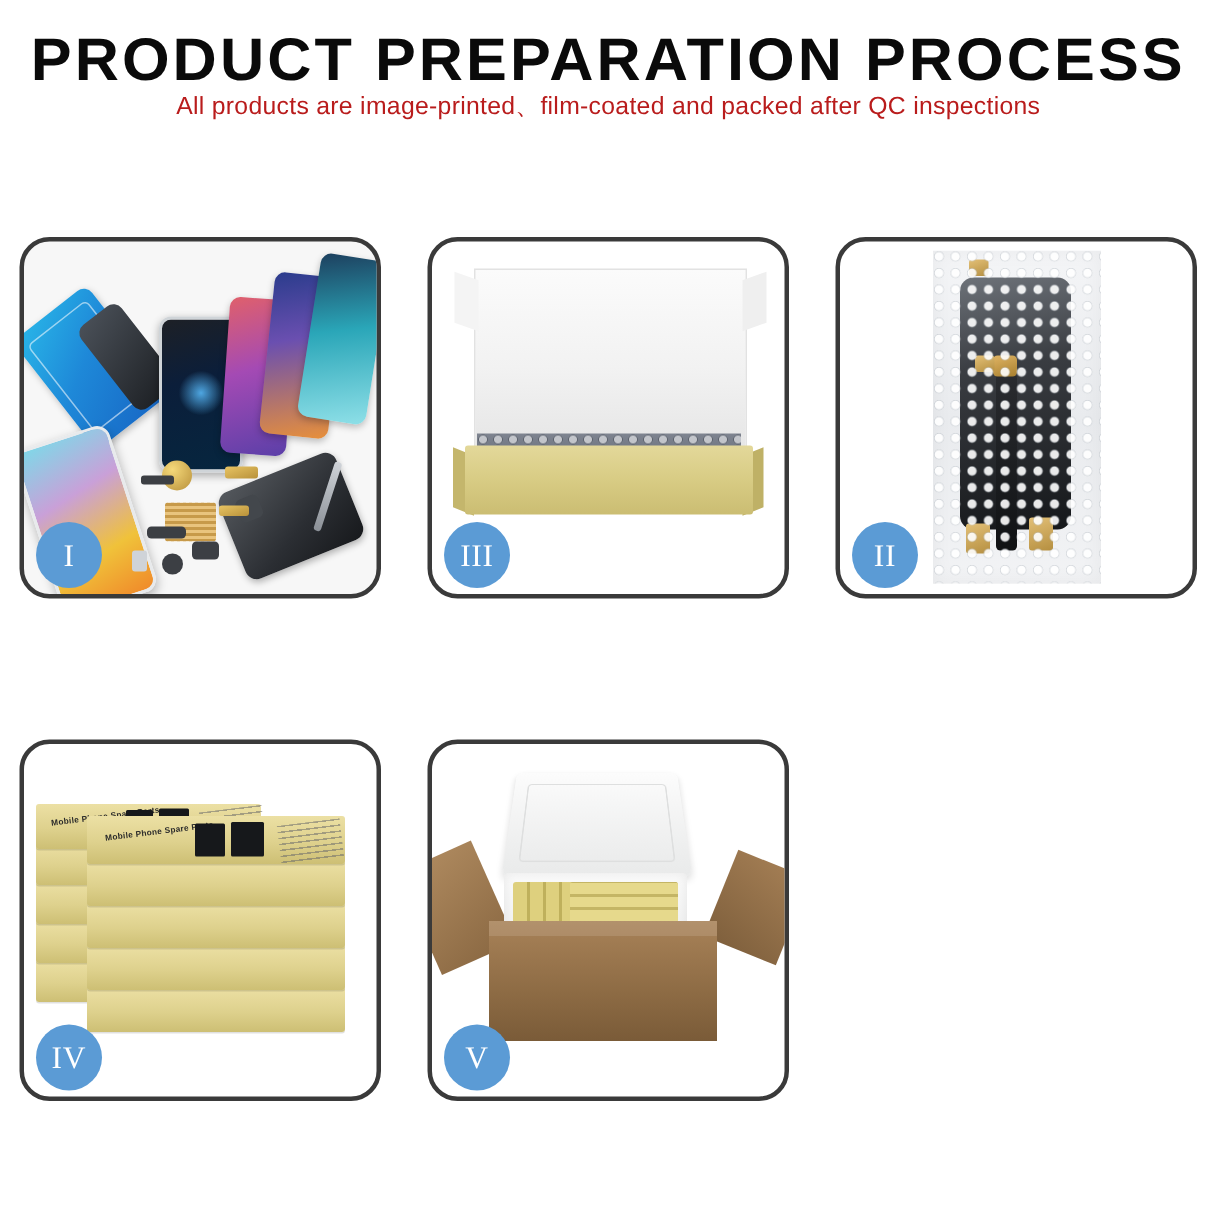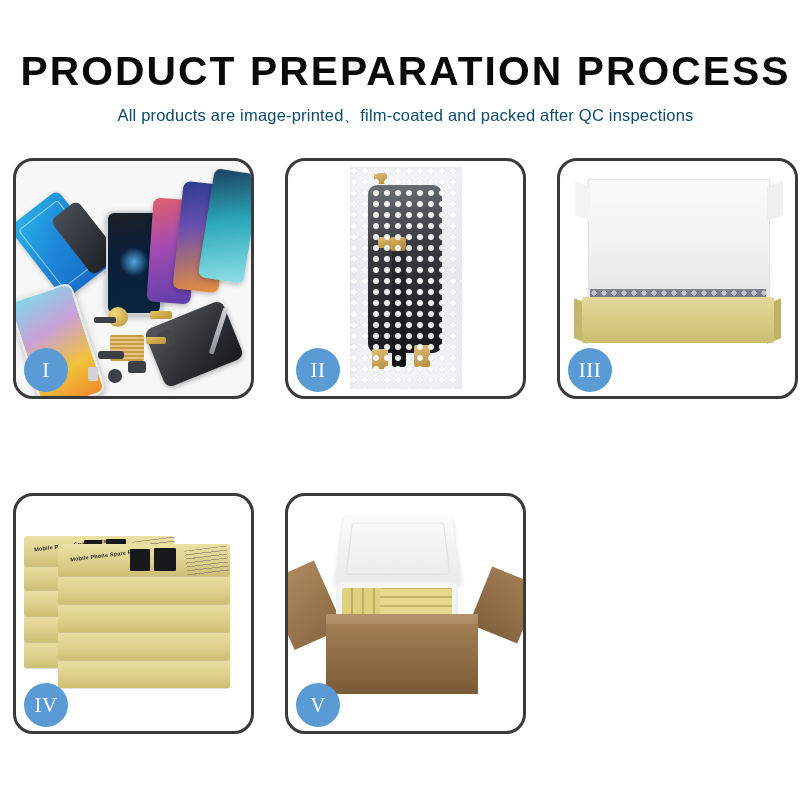--- a/index.html
+++ b/index.html
@@ -4,29 +4,29 @@
 <style>
   html,body{margin:0;padding:0;}
   body{
     width:811px;height:811px;background:#ffffff;
     font-family:"Liberation Sans",sans-serif;
     overflow:hidden;position:relative;
   }
   .page{width:811px;height:811px;position:relative;}
 
   
-  .header{padding-top:51px;text-align:center;}
+  .header{padding-top:20px;text-align:center;}
   .title{
     font-size:40px;font-weight:bold;color:#0a0a0a;
     letter-spacing:2.0px;line-height:1.0;
     transform:scaleX(1.02);transform-origin:center;
     white-space:nowrap;
   }
   .subtitle{
-    margin-top:14px;font-size:16.5px;color:#0c4a6e;
+    margin-top:0;font-size:16.5px;color:#b91c1c;
     letter-spacing:0.2px;white-space:nowrap;
   }
 
   
   .grid{
     position:absolute;left:13px;top:158px;
     width:785px;height:578px;
     display:grid;
     grid-template-columns:241px 241px 241px;
     grid-template-rows:241px 241px;
@@ -251,47 +251,47 @@
         <div class="chip" style="left:112px;top:200px;width:18px;height:12px;border-radius:3px;"></div>
         <div class="chip" style="left:92px;top:208px;width:14px;height:14px;border-radius:50%;"></div>
         <div class="chip" style="left:72px;top:206px;width:10px;height:14px;background:#cfd3d8;"></div>
         <div class="gold" style="left:134px;top:150px;width:22px;height:8px;"></div>
         <div class="gold" style="left:130px;top:176px;width:20px;height:7px;"></div>
         <div class="tweez"></div>
       </div>
       <div class="badge">I</div>
     </div>
 
+    <div class="panel p3">
+      <div class="stage">
+        <div class="lid"></div>
+        <div class="box3-flapL"></div>
+        <div class="box3-flapR"></div>
+        <div class="box3-inner">
+          <div class="bub"></div>
+        </div>
+        <div class="box3-body"></div>
+      </div>
+      <div class="badge">III</div>
+    </div>
+
     <div class="panel p2">
       <div class="stage">
         <div class="wrap-bag">
           <div class="lcd"></div>
           <div class="flex"></div>
           <div class="conn" style="left:40px;top:70px;"></div>
           <div class="tape" style="left:24px;top:6px;"></div>
           <div class="tape" style="left:28px;top:70px;"></div>
           <div class="tape" style="left:22px;top:182px;width:16px;height:20px;"></div>
           <div class="tape" style="left:64px;top:178px;width:16px;height:22px;"></div>
           <div class="bubbles"></div>
         </div>
       </div>
       <div class="badge">II</div>
-    </div>
-
-    <div class="panel p3">
-      <div class="stage">
-        <div class="lid"></div>
-        <div class="box3-flapL"></div>
-        <div class="box3-flapR"></div>
-        <div class="box3-inner">
-          <div class="bub"></div>
-        </div>
-        <div class="box3-body"></div>
-      </div>
-      <div class="badge">III</div>
     </div>
 
     <div class="panel p4">
       <div class="stage">
         <div class="stack">
           <div class="sbox" style="left:0px;top:118px;width:150px;height:28px;"></div>
           <div class="sbox" style="left:0px;top:92px;width:150px;height:28px;"></div>
           <div class="sbox" style="left:0px;top:66px;width:150px;height:28px;"></div>
           <div class="sbox" style="left:0px;top:40px;width:150px;height:28px;"></div>
 

